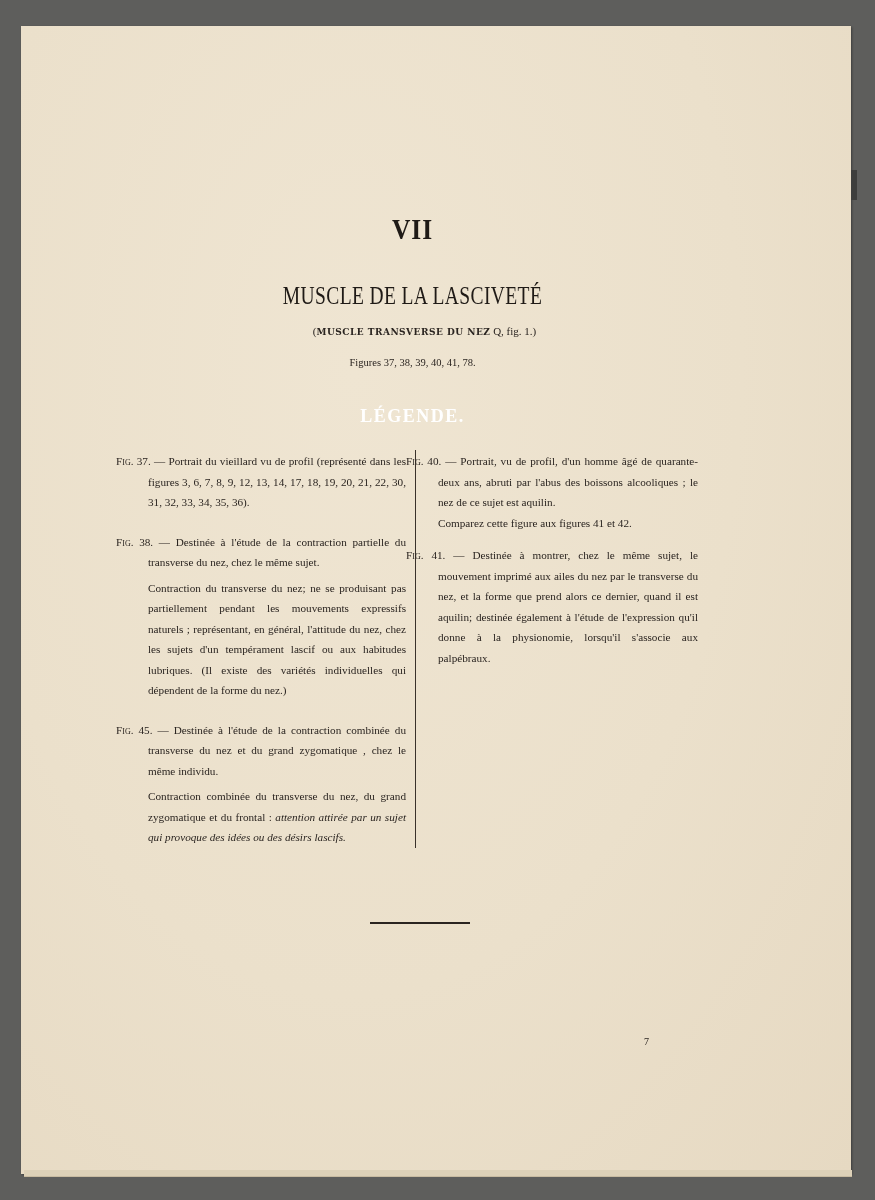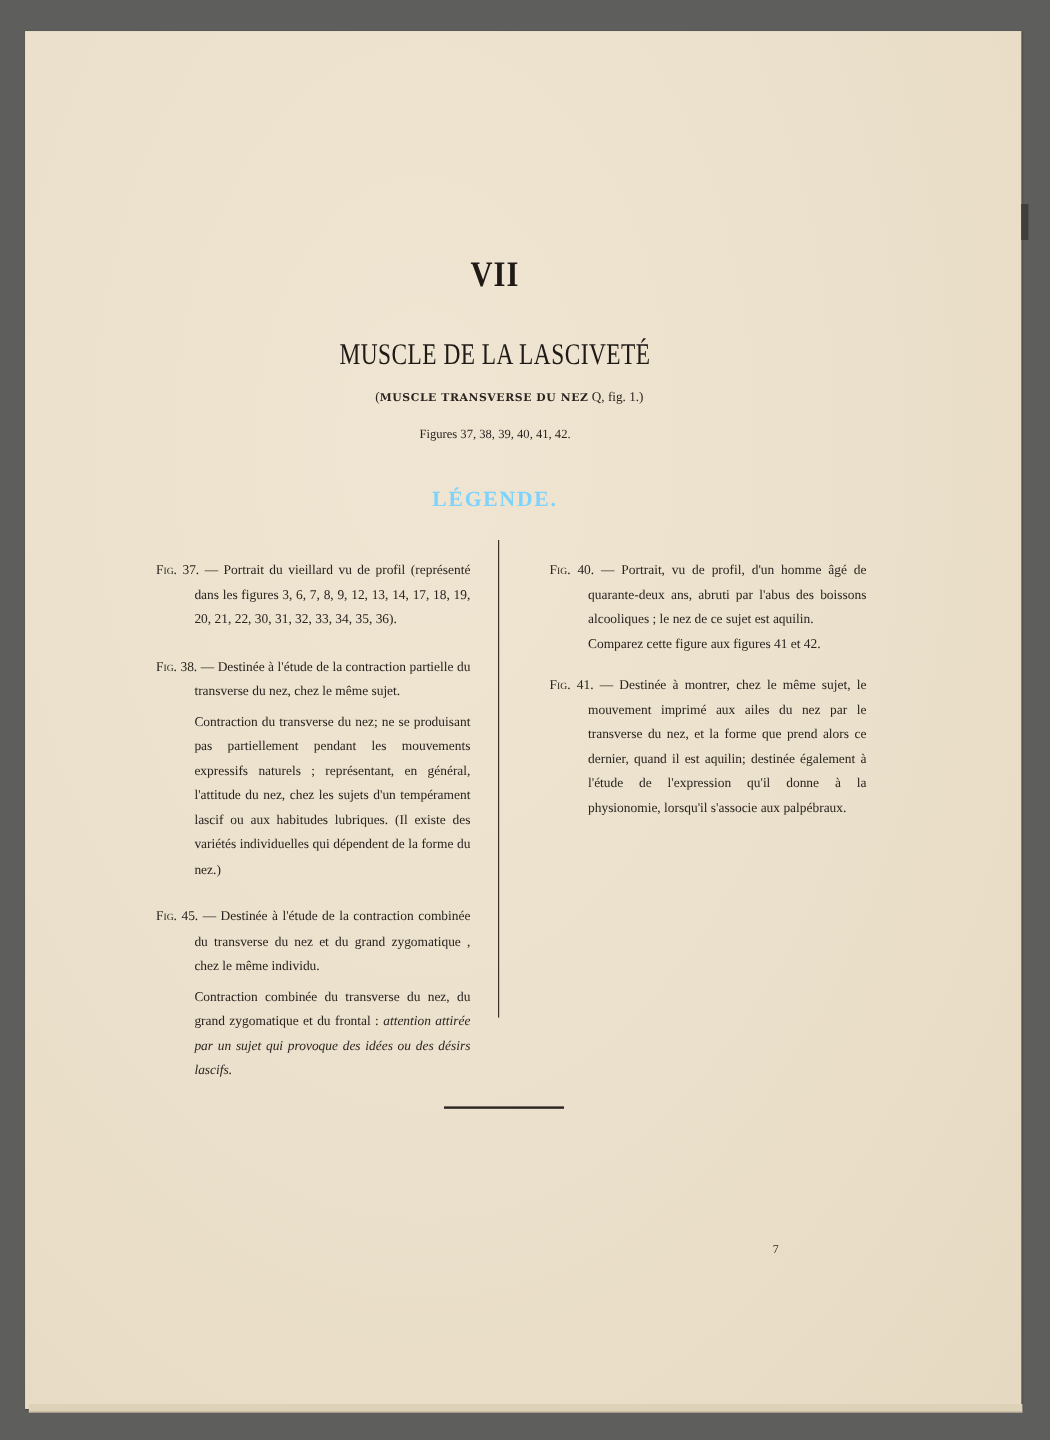--- a/index.html
+++ b/index.html
@@ -40,34 +40,34 @@
       position: absolute; left: 12px; top: 325px; width: 825px; text-align: center;
       font-size: 11px; color: #2a2420;
     }
     .subtitle .sc { font-weight: bold; font-family: "DejaVu Serif", serif; font-size: 9px; letter-spacing: 0.5px; }
     .figures-line {
       position: absolute; left: 0; top: 357px; width: 825px; text-align: center;
       font-size: 10.5px; color: #2a2420;
     }
     .legend-heading {
       position: absolute; left: 0; top: 406px; width: 825px; text-align: center;
-      font-size: 18px; font-weight: bold; letter-spacing: 1.5px; color: #7dd3fc;
+      font-size: 18px; font-weight: bold; letter-spacing: 1.5px; color: #ffffff;
     }
     .col {
       position: absolute; top: 451px;
       font-size: 11.2px; line-height: 20.5px; color: #2a2420;
       text-align: justify;
     }
     .col.left { left: 116px; width: 290px; }
-    .col.right { left: 444px; width: 292px; }
+    .col.right { left: 406px; width: 292px; }
     .divider {
       position: absolute; left: 415px; top: 450px; width: 1px; height: 398px;
       background: #3a322b;
     }
-    .entry { margin: 14px; }
+    .entry { margin: 0; }
     .entry p { margin: 0; }
     .entry .lead { padding-left: 32px; text-indent: -32px; }
     .entry .para { text-indent: 0; padding-left: 32px; margin-top: 5px; }
     .left .entry + .entry { margin-top: 19px; }
     .right .entry + .entry { margin-top: 12px; }
     .fig-label { font-variant: small-caps; }
     em { font-style: italic; }
     .rule {
       position: absolute; left: 370px; top: 922px; width: 100px; height: 2px;
       background: #2a2420;
@@ -81,21 +81,21 @@
 
 <div class="paper"></div>
 <div class="paper-edge-bottom"></div>
 <div class="paper-notch"></div>
 
 <div class="roman">VII</div>
 <div class="title">MUSCLE DE LA LASCIVETÉ</div>
 <div class="subtitle">
   <span>(</span><span class="sc">MUSCLE TRANSVERSE DU NEZ</span><span> Q, fig. 1.)</span>
 </div>
-<div class="figures-line">Figures 37, 38, 39, 40, 41, 42.</div>
+<div class="figures-line">Figures 37, 38, 39, 40, 41, 78.</div>
 
 <div class="legend-heading">LÉGENDE.</div>
 
 <div class="col left">
   <div class="entry">
     <p class="lead"><span class="fig-label">Fig. 37.</span><span> — Portrait du vieillard vu de profil (représenté dans les figures 3, 6, 7, 8, 9, 12, 13, 14, 17, 18, 19, 20, 21, 22, 30, 31, 32, 33, 34, 35, 36).</span></p>
   </div>
   <div class="entry">
     <p class="lead"><span class="fig-label">Fig. 38.</span><span> — Destinée à l'étude de la contraction partielle du transverse du nez, chez le même sujet.</span></p>
     <p class="para">Contraction du transverse du nez; ne se produisant pas partiellement pendant les mouvements expressifs naturels ; représentant, en général, l'attitude du nez, chez les sujets d'un tempérament lascif ou aux habitudes lubriques. (Il existe des variétés individuelles qui dépendent de la forme du nez.)</p>

